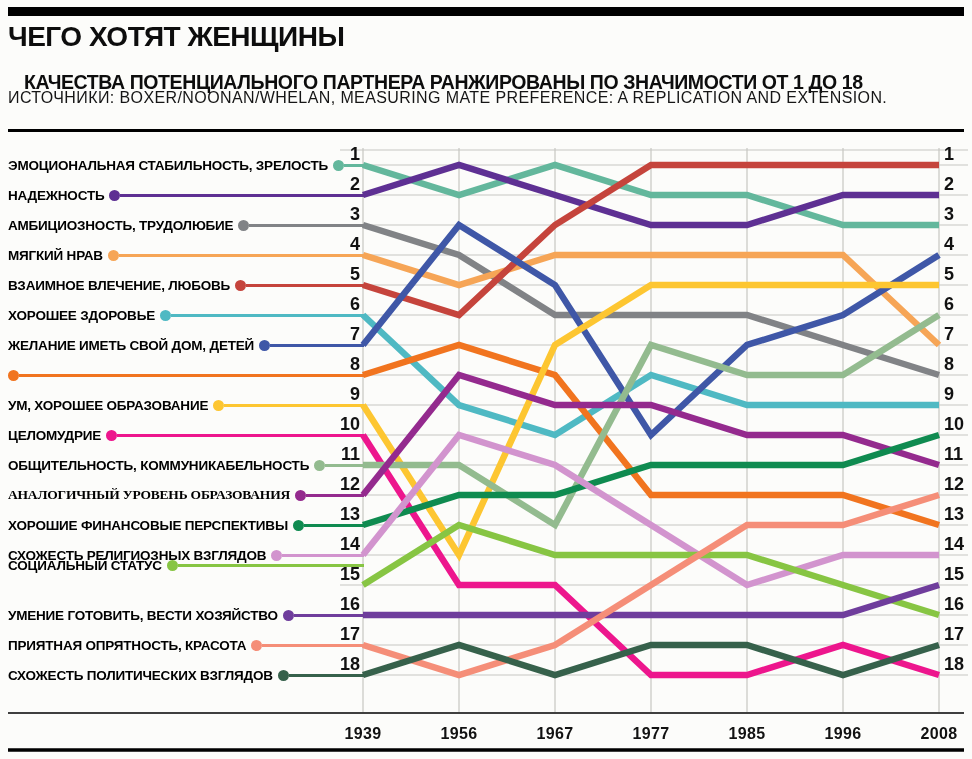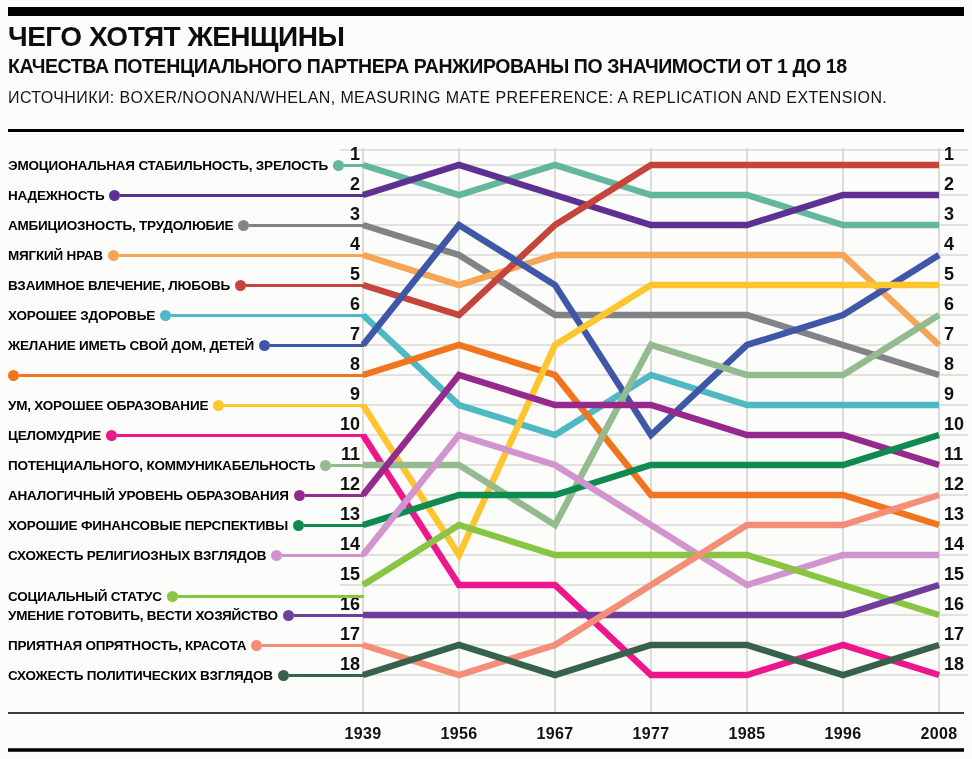--- a/index.html
+++ b/index.html
@@ -1,21 +1,21 @@
 <!DOCTYPE html>
 <html><head>
 <meta charset="utf-8">
 <style>
   html,body{margin:0;padding:0;background:#e9e9e6;}
   .page{position:relative;width:972px;height:759px;background:#fcfcfa;overflow:hidden;
         font-family:"Liberation Sans", sans-serif;}
   .topbar{position:absolute;left:8px;right:8px;top:7px;height:9px;background:#000;}
   .title{position:absolute;left:8px;top:21px;margin:0;font-size:28px;font-weight:700;
          letter-spacing:-0.5px;color:#0d0d0d;white-space:nowrap;}
-  .subtitle{position:absolute;left:8px;top:55px;margin:0;font-size:19.5px;font-weight:700;
+  .subtitle{position:absolute;left:8px;top:55px;margin:16px;font-size:19.5px;font-weight:700;
             letter-spacing:-0.4px;color:#0d0d0d;white-space:nowrap;}
   .source{position:absolute;left:8px;top:89px;font-size:16px;font-weight:400;
           letter-spacing:0.4px;color:#161616;white-space:nowrap;}
   .rule{position:absolute;left:8px;right:8px;top:129px;height:2.5px;background:#000;}
   #chart-svg{position:absolute;left:0;top:0;}
   #labels{position:absolute;left:0;top:0;width:972px;height:759px;pointer-events:none;}
   .lbl-row{position:absolute;left:8px;width:356px;height:20px;display:flex;align-items:center;}
   .lbl-text{font-size:13.5px;font-weight:700;letter-spacing:-0.2px;color:#000;
             white-space:nowrap;padding-right:5px;}
   .lbl-dot{width:11px;height:11px;border-radius:50%;background:currentColor;flex:none;}
@@ -169,40 +169,40 @@
         <span class="lbl-text">УМ, ХОРОШЕЕ ОБРАЗОВАНИЕ</span>
         <span class="lbl-dot"></span>
         <span class="lbl-line"></span>
       </div>
       <div class="lbl-row" style="top: 425px; color: rgb(237, 22, 141);">
         <span class="lbl-text">ЦЕЛОМУДРИЕ</span>
         <span class="lbl-dot"></span>
         <span class="lbl-line"></span>
       </div>
       <div class="lbl-row" style="top: 455px; color: rgb(147, 187, 143);">
-        <span class="lbl-text">ПОТЕНЦИАЛЬНОГО, КОММУНИКАБЕЛЬНОСТЬ</span>
-        <span class="lbl-dot"></span>
-        <span class="lbl-line"></span>
-      </div>
-      <div class="lbl-row" style="top: 485px; color: rgb(148, 42, 142);">
+        <span class="lbl-text">ОБЩИТЕЛЬНОСТЬ, КОММУНИКАБЕЛЬНОСТЬ</span>
+        <span class="lbl-dot"></span>
+        <span class="lbl-line"></span>
+      </div>
+      <div class="lbl-row" style="top: 485px; color: rgb(148, 42, 142); font-family: Liberation Serif, serif;">
         <span class="lbl-text">АНАЛОГИЧНЫЙ УРОВЕНЬ ОБРАЗОВАНИЯ</span>
         <span class="lbl-dot"></span>
         <span class="lbl-line"></span>
       </div>
       <div class="lbl-row" style="top: 515px; color: rgb(15, 139, 80);">
         <span class="lbl-text">ХОРОШИЕ ФИНАНСОВЫЕ ПЕРСПЕКТИВЫ</span>
         <span class="lbl-dot"></span>
         <span class="lbl-line"></span>
       </div>
       <div class="lbl-row" style="top: 545px; color: rgb(210, 148, 206); text-align: right;">
         <span class="lbl-text">СХОЖЕСТЬ РЕЛИГИОЗНЫХ ВЗГЛЯДОВ</span>
         <span class="lbl-dot"></span>
         <span class="lbl-line"></span>
       </div>
-      <div class="lbl-row" style="top: 586px; color: rgb(135, 197, 67);">
+      <div class="lbl-row" style="top: 555px; color: rgb(135, 197, 67);">
         <span class="lbl-text">СОЦИАЛЬНЫЙ СТАТУС</span>
         <span class="lbl-dot"></span>
         <span class="lbl-line"></span>
       </div>
       <div class="lbl-row" style="top: 605px; color: rgb(111, 61, 156);">
         <span class="lbl-text">УМЕНИЕ ГОТОВИТЬ, ВЕСТИ ХОЗЯЙСТВО</span>
         <span class="lbl-dot"></span>
         <span class="lbl-line"></span>
       </div>
       <div class="lbl-row" style="top: 635px; color: rgb(245, 142, 120);">

